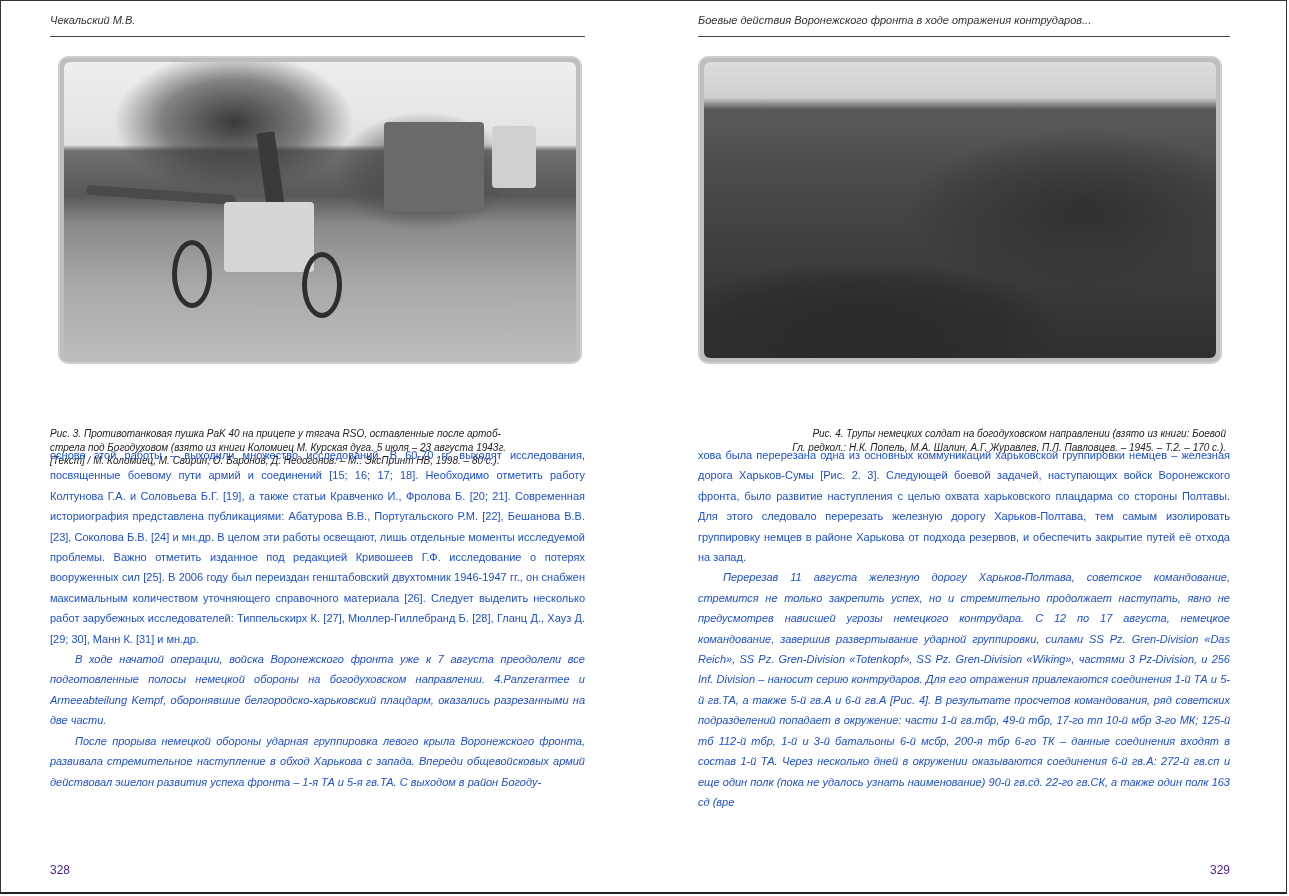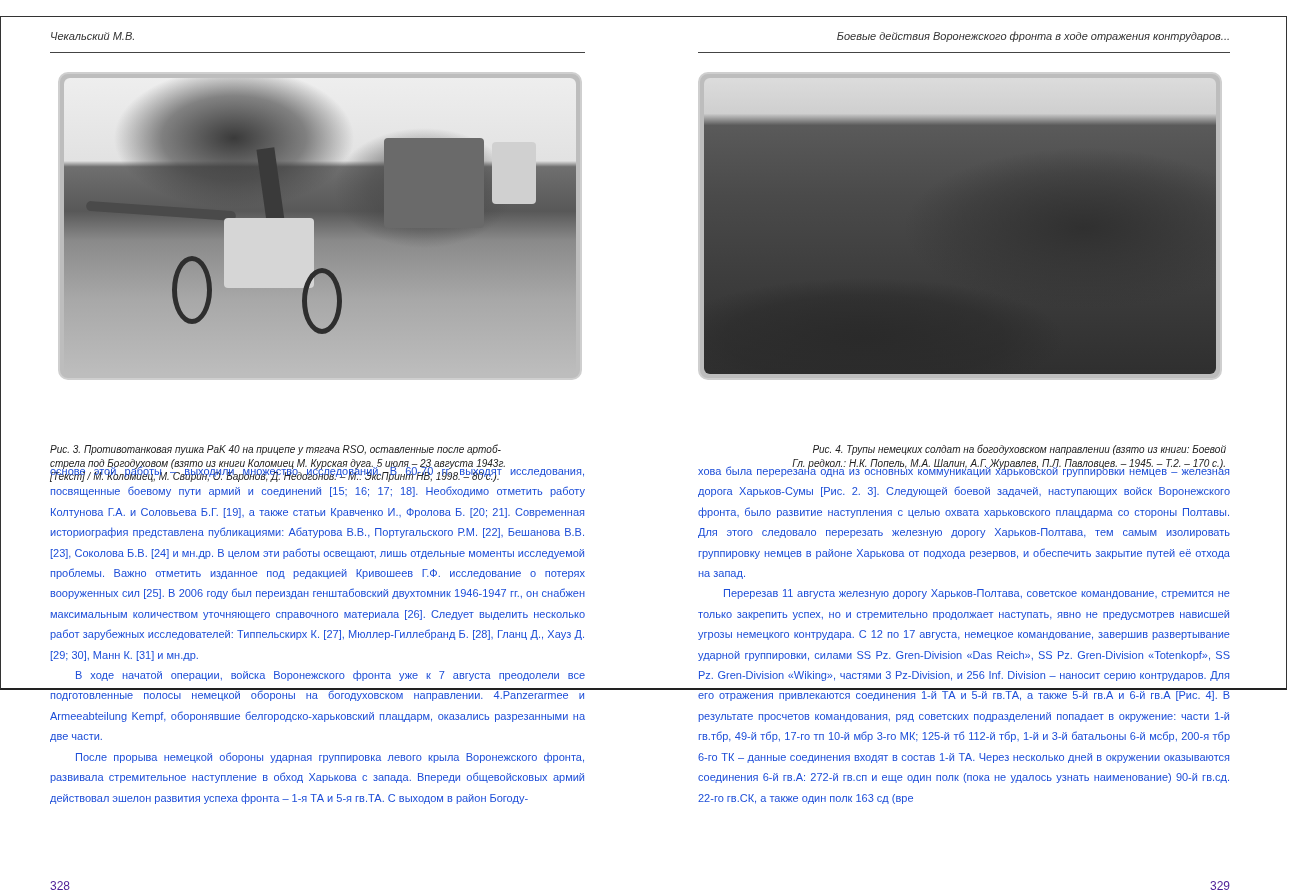--- a/index.html
+++ b/index.html
@@ -1,23 +1,23 @@
 <!DOCTYPE html>
 <html><head>
   <meta charset="utf-8">
   <style>
     html, body { margin: 0; padding: 0; background: #ffffff; }
     body { width: 1289px; height: 896px; position: relative; overflow: hidden; font-family: "Liberation Sans", sans-serif; color: #1a1a1a; }
-    .spread { position: absolute; left: 0; top: 16px; width: 1287px; height: 674px; border: 1px solid #333; border-bottom: 2px solid #222; box-sizing: border-box; }
+    .spread { position: absolute; left: 0; top: 0; width: 1287px; height: 894px; border: 1px solid #333; border-bottom: 2px solid #222; box-sizing: border-box; }
     .page { position: absolute; top: 0; height: 896px; }
     .page.left { left: 49px; width: 535px; }
     .page.right { left: 697px; width: 532px; }
     .running-head { position: absolute; top: 13px; left: 0; right: 0; font-size: 11px; font-style: italic; color: #333; }
     .page.left .running-head { text-align: left; }
-    .page.right .running-head { text-align: right; }
+    .page.right .running-head { }
     .head-rule { position: absolute; top: 35px; left: 0; right: 0; height: 1px; background: #444; }
     .photo-frame { position: absolute; top: 55px; height: 308px; border: 2px solid #cfcfcf; background: #bdbdbd; box-sizing: border-box; border-radius: 10px; padding: 4px; }
     .page.left .photo-frame { left: 8px; width: 524px; }
     .page.right .photo-frame { left: 0px; width: 524px; }
     .photo-inner { width: 100%; height: 100%; border-radius: 6px; overflow: hidden; position: relative; }
     .photo-left { background:
         radial-gradient(ellipse 120px 70px at 170px 60px, #3a3a3a 0%, rgba(60,60,60,0.6) 60%, transparent 100%),
         radial-gradient(ellipse 90px 60px at 360px 110px, #4a4a4a 0%, rgba(70,70,70,0.5) 60%, transparent 100%),
         linear-gradient(to bottom, #eeeeee 0%, #e2e2e2 28%, #6f6f6f 30%, #585858 45%, #8a8a8a 55%, #a8a8a8 75%, #bdbdbd 100%); }
     .photo-right { background:
@@ -29,21 +29,21 @@
     .gun-wheel1 { position: absolute; left: 108px; top: 178px; width: 40px; height: 68px; border: 5px solid #2e2e2e; border-radius: 50%; box-sizing: border-box; }
     .gun-wheel2 { position: absolute; left: 238px; top: 190px; width: 40px; height: 66px; border: 5px solid #2e2e2e; border-radius: 50%; box-sizing: border-box; }
     .truck { position: absolute; left: 320px; top: 60px; width: 100px; height: 90px; background: #6a6a6a; border-radius: 4px; }
     .truck-door { position: absolute; left: 428px; top: 64px; width: 44px; height: 62px; background: #d0d0d0; border-radius: 4px; }
     .tree-trunk { position: absolute; left: 200px; top: 70px; width: 18px; height: 110px; background: #3a3a3a; transform: rotate(-8deg); }
     .caption { position: absolute; top: 378px; font-size: 10px; font-style: italic; line-height: 13.5px; color: #222; margin-top: 48px; }
     .page.left .caption { left: 0; width: 540px; text-align: left; }
     .page.right .caption { left: 0; width: 528px; text-align: right; }
     .body-text { position: absolute; top: 444px; left: 0; right: 0; font-size: 11px; line-height: 20.4px; text-align: justify; color: #1d4ed8; }
     .body-text p { margin: 0; }
-    .body-text p.indent { text-indent: 25px; }
+    .body-text p.indent { text-indent: 25px; font-style: italic; }
     .body-text p.cont { text-indent: 0; }
     .page-number { position: absolute; top: 862px; font-size: 12px; color: #4c1d95; }
     .page.left .page-number { left: 0; }
     .page.right .page-number { right: 0; text-align: center; }
   </style>
 </head>
 <body>
 
 <div class="spread">
 

